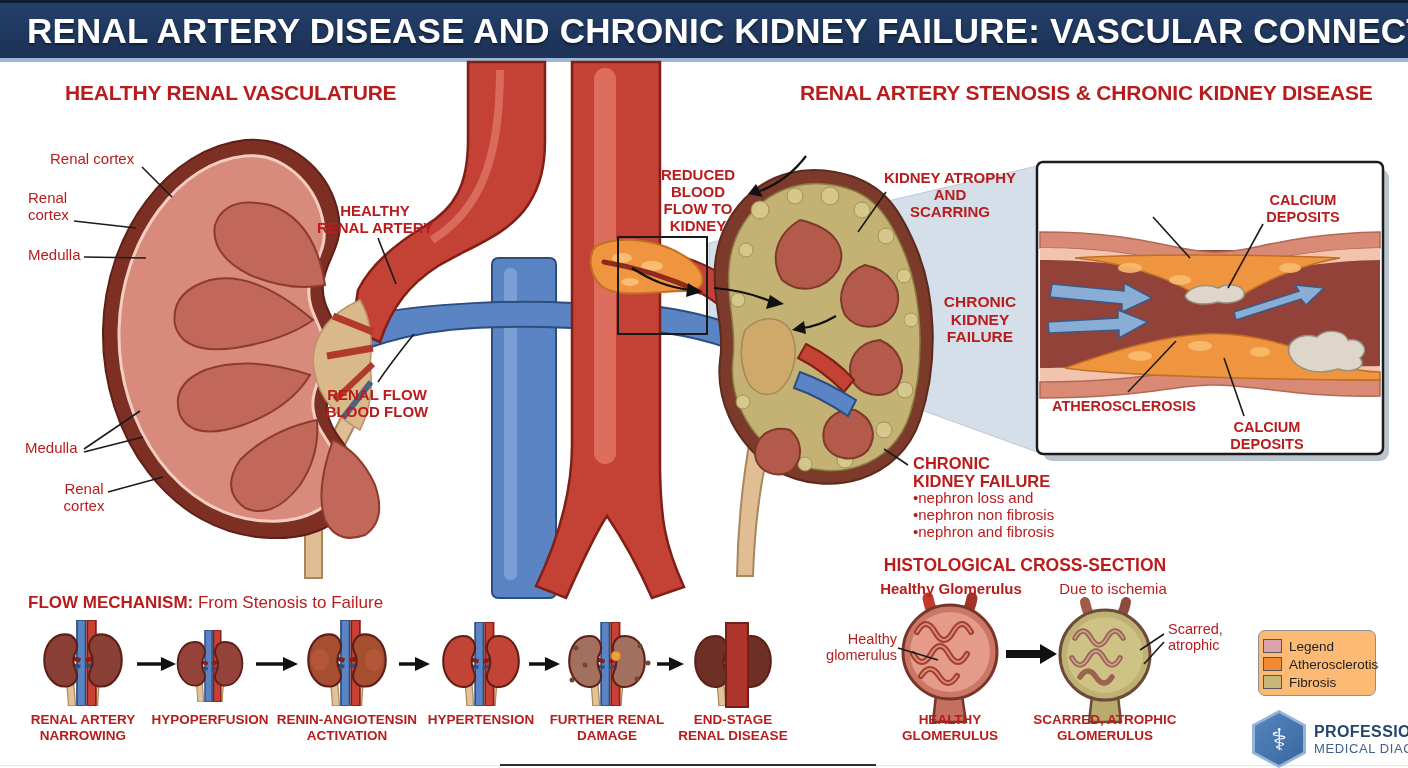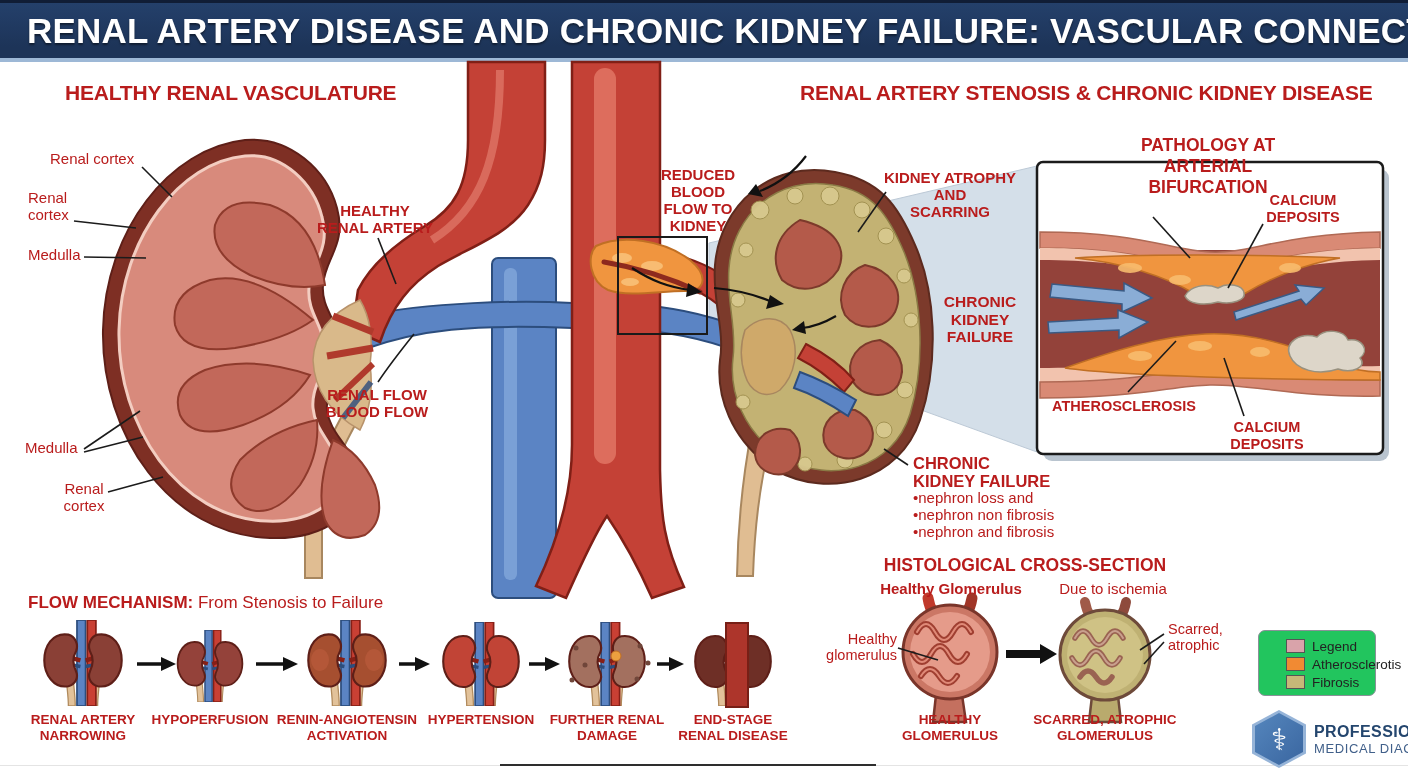--- a/index.html
+++ b/index.html
@@ -20,22 +20,22 @@
   .h1{font-size:21px;font-weight:bold;letter-spacing:-.2px;}
   .h2{font-size:17.5px;font-weight:bold;}
   .lb{font-size:15px;font-weight:bold;line-height:1.13;}
   .ls{font-size:15px;line-height:1.12;}
   .li{font-size:14.5px;font-weight:bold;line-height:1.15;}
   .cap{font-size:13.5px;font-weight:bold;line-height:1.2;}
   .ckf-h{font-size:16.5px;font-weight:bold;line-height:1.1;}
   .bullet{font-size:15px;line-height:1.13;}
   .bullet::before{content:"\2022 ";}
   .legendbox{position:absolute;left:1258px;top:630px;width:118px;height:66px;z-index:3;
-    background:#22c55e;border:1.5px solid #8a9198;border-radius:7px;box-sizing:border-box;
-    padding:6px 0 0 27px;}
+    background:#fdba74;border:1.5px solid #8a9198;border-radius:7px;box-sizing:border-box;
+    padding:6px 0 0 4px;}
   .lrow{display:flex;align-items:center;gap:7px;height:18px;}
   .sw{display:inline-block;width:17px;height:12px;border:1px solid #555;flex:0 0 auto;}
   .lrow span.lt{font-size:13.5px;color:#222;}
   .logo{position:absolute;left:1252px;top:710px;z-index:3;display:flex;align-items:center;gap:8px;}
   .hexo{width:54px;height:58px;background:#96b4d8;
     clip-path:polygon(50% 0,100% 25%,100% 75%,50% 100%,0 75%,0 25%);
     display:flex;align-items:center;justify-content:center;}
   .hexi{width:48px;height:52px;background:linear-gradient(135deg,#5586bd,#3a66a0);
     clip-path:polygon(50% 0,100% 25%,100% 75%,50% 100%,0 75%,0 25%);
     display:flex;align-items:center;justify-content:center;color:#fff;font-size:30px;}
@@ -281,21 +281,20 @@
 FAILURE</div>
 
   <div class="t" style="left:913px;top:454px">
     <div class="ckf-h pre">CHRONIC
 KIDNEY FAILURE</div>
     <div class="bullet">nephron loss and</div>
     <div class="bullet">nephron non fibrosis</div>
     <div class="bullet">nephron and fibrosis</div>
   </div>
 
-  <div class="t h2 c" style="left:1208px;top:135px">PATHOLOGY AT ARTERIAL BIFURCATION</div>
   <div class="t li pre c" style="left:1303px;top:192px">CALCIUM
 DEPOSITS</div>
   <div class="t li c" style="left:1124px;top:398px">ATHEROSCLEROSIS</div>
   <div class="t li c" style="left:1267px;top:419px">CALCIUM DEPOSITS</div>
 
   <div class="t" style="left:28px;top:593px;font-size:17px"><span class="b">FLOW MECHANISM:</span><span> From Stenosis to Failure</span></div>
 
   <div class="t cap pre c" style="left:83px;top:712px">RENAL ARTERY
 NARROWING</div>
   <div class="t cap pre c" style="left:210px;top:712px">HYPOPERFUSION</div>

